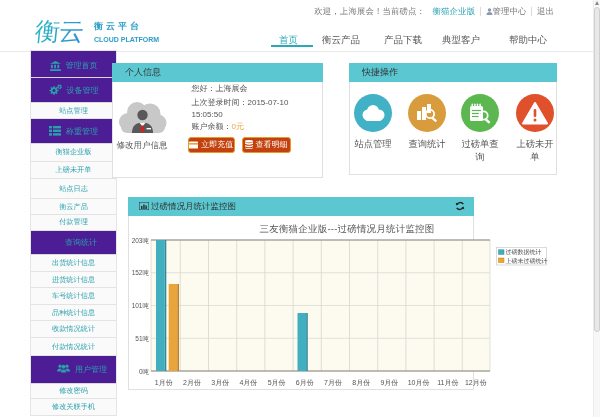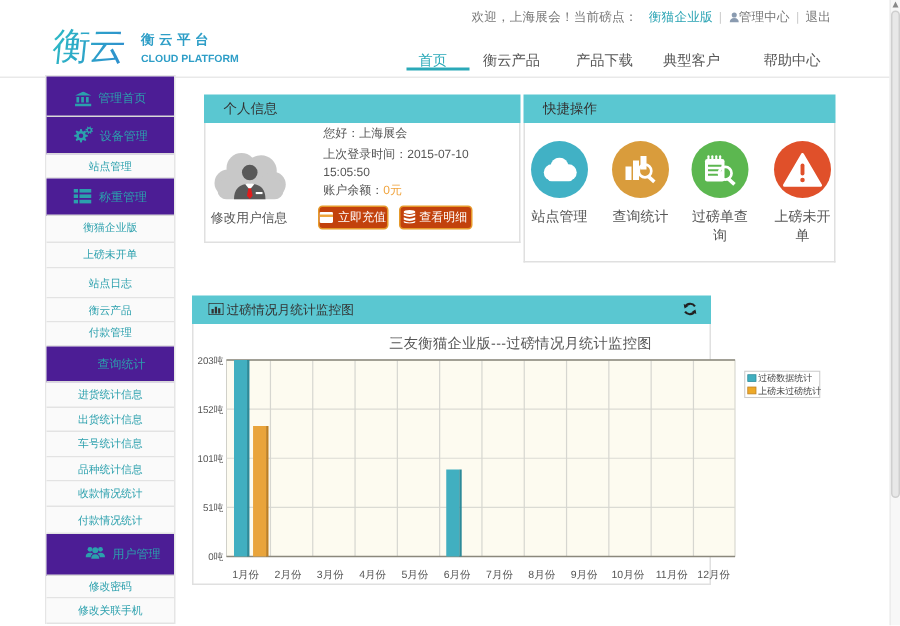--- a/index.html
+++ b/index.html
@@ -32,21 +32,21 @@
 .mhead { height:25px; background:#4c1d95; border-bottom:1px solid #d9d9d9;
   color:#2ba0ad; font-size:8px; display:flex; align-items:center; justify-content:center;}
 .mhead svg { margin-right:5px; }
 .msub { height:15.8px; background:#fafafa; border-bottom:1px solid #e3e3e3;
   color:#2ba0ad; font-size:7.2px; display:flex; align-items:center; justify-content:center;}
 
 
 .panel { position:absolute; background:#fff; border:1px solid #e0e0e0; border-top:none;}
 .phead { position:absolute; left:-1px; top:-19px; height:19px; right:-1px; background:#5ac7d1;
   color:#333; font-size:9px; line-height:19px; padding-left:13px; }
-#p-person { left:136px; top:82px; width:211px; height:80px; }
+#p-person { left:112px; top:82px; width:211px; height:96px; }
 #p-quick  { left:349px; top:82px; width:208px; height:93px; }
 #p-chart  { left:128px; top:215.5px; width:346px; height:174.5px;text-decoration:underline; }
 
 
 #avatar { position:absolute; left:4.5px; top:18.5px; }
 #modinfo { position:absolute; left:1px; top:57.5px; width:56px; text-align:center; font-size:8.5px; color:#555;}
 .pline { position:absolute; left:78.5px; font-size:8px; color:#555; }
 .orange { color:#f0a33c; }
 .obtn { position:absolute; top:55px; height:15.5px; background:#c2410c; border:1px solid #e69a2b;
   border-radius:3px; color:#fff; font-size:8px; white-space:nowrap;
@@ -115,22 +115,22 @@
             <rect x="0" y="7.2" width="3" height="2.4"></rect>
             <rect x="4" y="7.2" width="8" height="2.4"></rect>
           </g>
         </svg>称重管理</div>
     <div class="msub" style="height:17.7px;">衡猫企业版</div>
     <div class="msub" style="height:17.7px;">上磅未开单</div>
     <div class="msub" style="height:20px;">站点日志</div>
     <div class="msub" style="height:15.7px;">衡云产品</div>
     <div class="msub" style="height:15.7px;">付款管理</div>
     <div class="mhead" style="height:24.6px;"><svg width="10" height="10" style="visibility:hidden"></svg>查询统计</div>
+    <div class="msub" style="height:16.6px;">出货统计信息</div>
     <div class="msub" style="height:16.4px;">进货统计信息</div>
-    <div class="msub" style="height:16.6px;">出货统计信息</div>
     <div class="msub" style="height:16.6px;">车号统计信息</div>
     <div class="msub" style="height:16.4px;">品种统计信息</div>
     <div class="msub" style="height:17.1px;">收款情况统计</div>
     <div class="msub" style="height:17.2px;">付款情况统计</div>
     <div class="mhead" style="height:28px;padding-left:17px;"><svg width="13" height="10" viewBox="0 0 13 10">
           <g fill="#2ba0ad">
             <circle cx="3" cy="2.2" r="1.6"></circle>
             <circle cx="10" cy="2.2" r="1.6"></circle>
             <circle cx="6.5" cy="2.8" r="2"></circle>
             <path d="M0 7.5 Q0 4.5 3 4.5 Q4.2 4.5 5 5.2 Q3.4 6.2 3.4 7.5 Z"></path>

